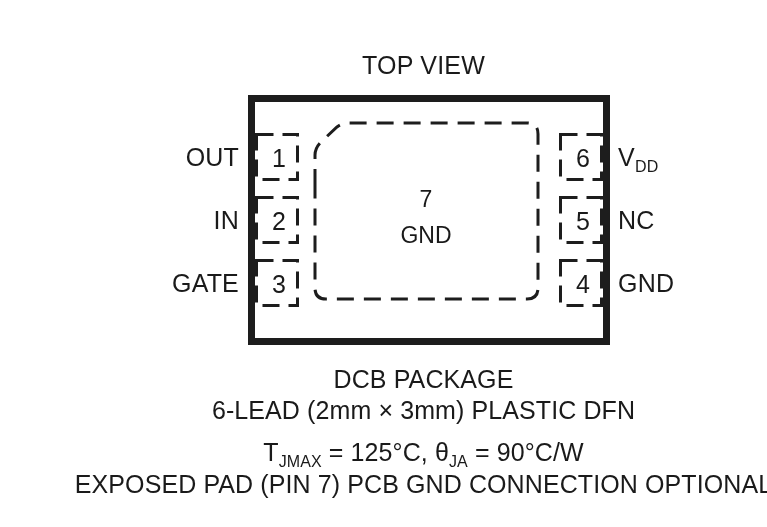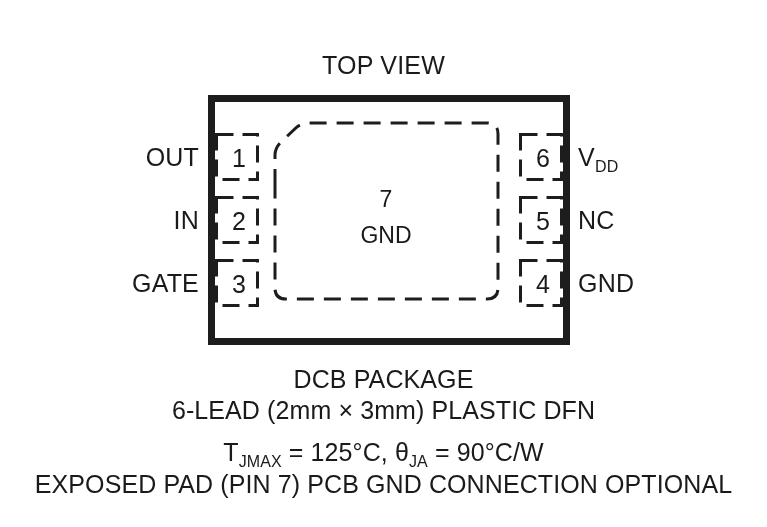--- a/index.html
+++ b/index.html
@@ -11,20 +11,21 @@
     width: 767px;
     height: 527px;
     position: relative;
     overflow: hidden;
     font-family: "Liberation Sans", sans-serif;
     color: #1a1a1a;
   }
   #diagram-root {
     position: absolute;
     inset: 0;
+    padding-left: 40px;
   }
   svg.pkg-svg {
     display: block;
     width: 767px;
     height: 527px;
   }
   text {
     font-family: "Liberation Sans", sans-serif;
     fill: #1a1a1a;
     stroke: none;

